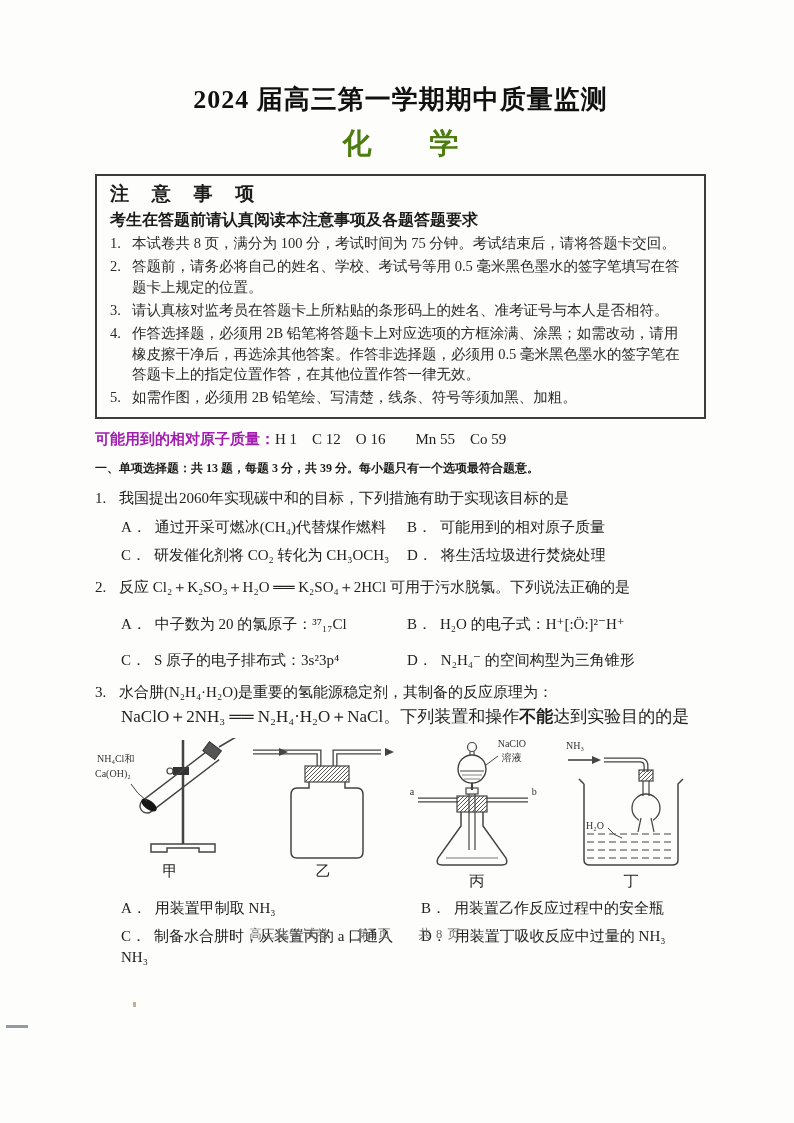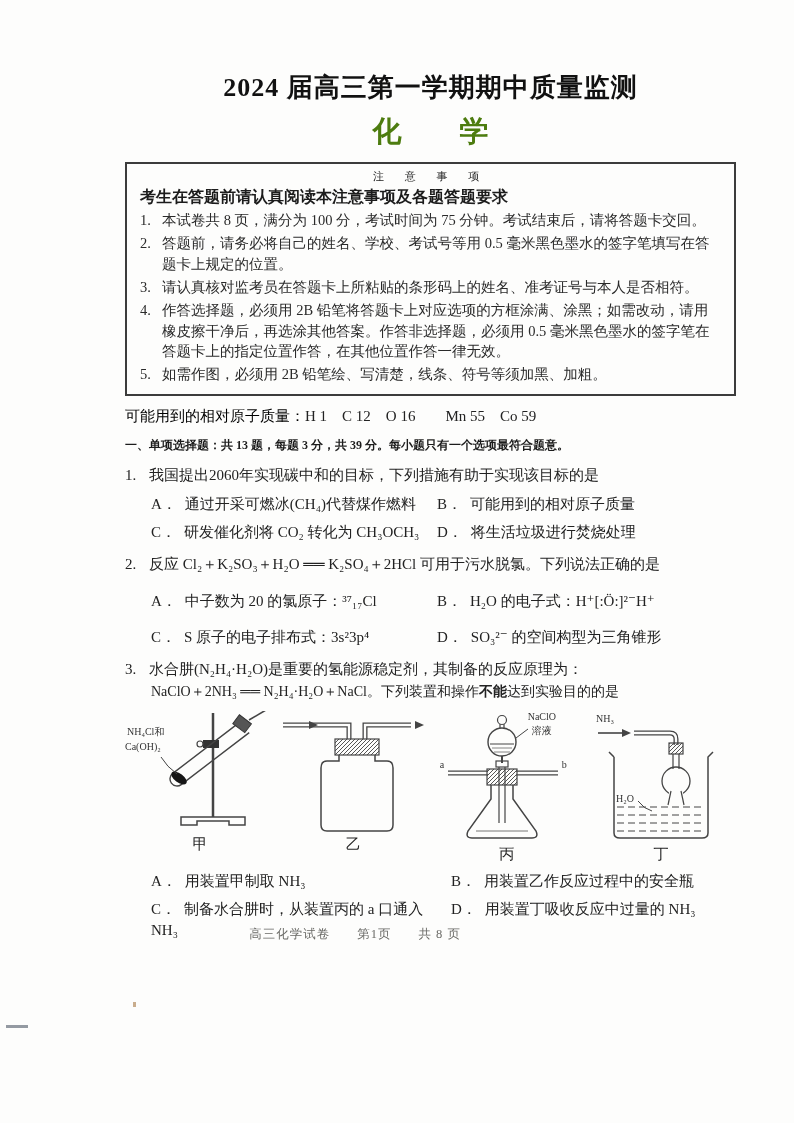--- a/index.html
+++ b/index.html
@@ -5,36 +5,36 @@
   html,body{margin:0;padding:0;background:#e8e8e8;}
   .page{
     position:relative;
     width:794px;height:1123px;
     margin:0 auto;
     background:#fdfdfc;
     font-family:"Liberation Serif","DejaVu Serif",serif;
     color:#222;
     overflow:hidden;
   }
-  .content{position:absolute;left:95px;top:72px;width:611px;margin-left:30px;}
+  .content{position:absolute;left:95px;top:84px;width:611px;}
   .title{font-size:26px;font-weight:bold;text-align:center;color:#111;letter-spacing:1px;line-height:1.25;}
   .subject{font-size:29px;font-weight:bold;text-align:center;color:#4d7c0f;margin-top:8px;line-height:1.3;}
   .notice-box{border:2px solid #3c3c3c;margin-top:12px;padding:5px 13px 9px 13px;}
-  .notice-title{text-align:center;font-weight:normal;font-size:11px;letter-spacing:9px;color:#1c1c1c;}
+  .notice-title{text-align:left;font-weight:bold;font-size:19px;letter-spacing:9px;color:#1c1c1c;}
   .notice-intro{font-weight:bold;font-size:16px;margin-top:3px;color:#1c1c1c;}
   .notice-item{display:flex;font-size:14.5px;line-height:1.44;margin-top:2px;color:#2a2a2a;}
   .notice-item .num{flex:0 0 22px;}
   .notice-item .txt{flex:1;}
   .masses{margin-top:11px;font-size:15px;}
-  .masses .lab{font-weight:normal;color:#000000;}
+  .masses .lab{font-weight:bold;color:#a21caf;}
   .section-heading{margin-top:11px;font-size:12px;font-weight:bold;color:#1c1c1c;}
   .qstem{display:flex;margin-top:11px;font-size:15px;line-height:1.45;}
   .qstem .num{flex:0 0 24px;}
   .qstem .txt{flex:1;}
-  .qeq{margin:2px 0 0 26px;font-size:14px;line-height:1.45;}
+  .qeq{margin:2px 0 0 26px;font-size:17px;line-height:1.45;}
   .qeq b{font-weight:bold;}
   .opt-row{display:flex;margin:7px 0 0 26px;}
   .opt{font-size:15px;line-height:1.4;}
   .opt .ol{margin-right:8px;}
   .col1{flex:0 0 286px;}
   .col1w{flex:0 0 300px;}
   .q2 .opt-row{margin-top:15px;}
   .diagrams{display:flex;justify-content:space-between;margin-top:8px;width:611px;}
   .app{position:relative;}
   .app .caption{text-align:center;font-size:15px;margin-top:2px;color:#222;}
@@ -101,21 +101,21 @@
       <div class="qstem">
         <span class="num">2.</span>
         <span class="txt">反应 Cl₂＋K₂SO₃＋H₂O ══ K₂SO₄＋2HCl 可用于污水脱氯。下列说法正确的是</span>
       </div>
       <div class="opt-row">
         <div class="opt col1"><span class="ol">A．</span><span>中子数为 20 的氯原子：³⁷₁₇Cl</span></div>
         <div class="opt"><span class="ol">B．</span><span>H₂O 的电子式：H⁺[:Ö:]²⁻H⁺</span></div>
       </div>
       <div class="opt-row">
         <div class="opt col1"><span class="ol">C．</span><span>S 原子的电子排布式：3s²3p⁴</span></div>
-        <div class="opt"><span class="ol">D．</span><span>SO₃²⁻ 的空间构型为三角锥形</span></div>
+        <div class="opt"><span class="ol">D．</span><span>N₂H₄⁻ 的空间构型为三角锥形</span></div>
       </div>
     </div>
 
     <div class="qstem">
       <span class="num">3.</span>
       <span class="txt">水合肼(N₂H₄·H₂O)是重要的氢能源稳定剂，其制备的反应原理为：</span>
     </div>
     <div class="qeq">
       <span>NaClO＋2NH₃ ══ N₂H₄·H₂O＋NaCl。下列装置和操作</span><b>不能</b><span>达到实验目的的是</span>
     </div>

